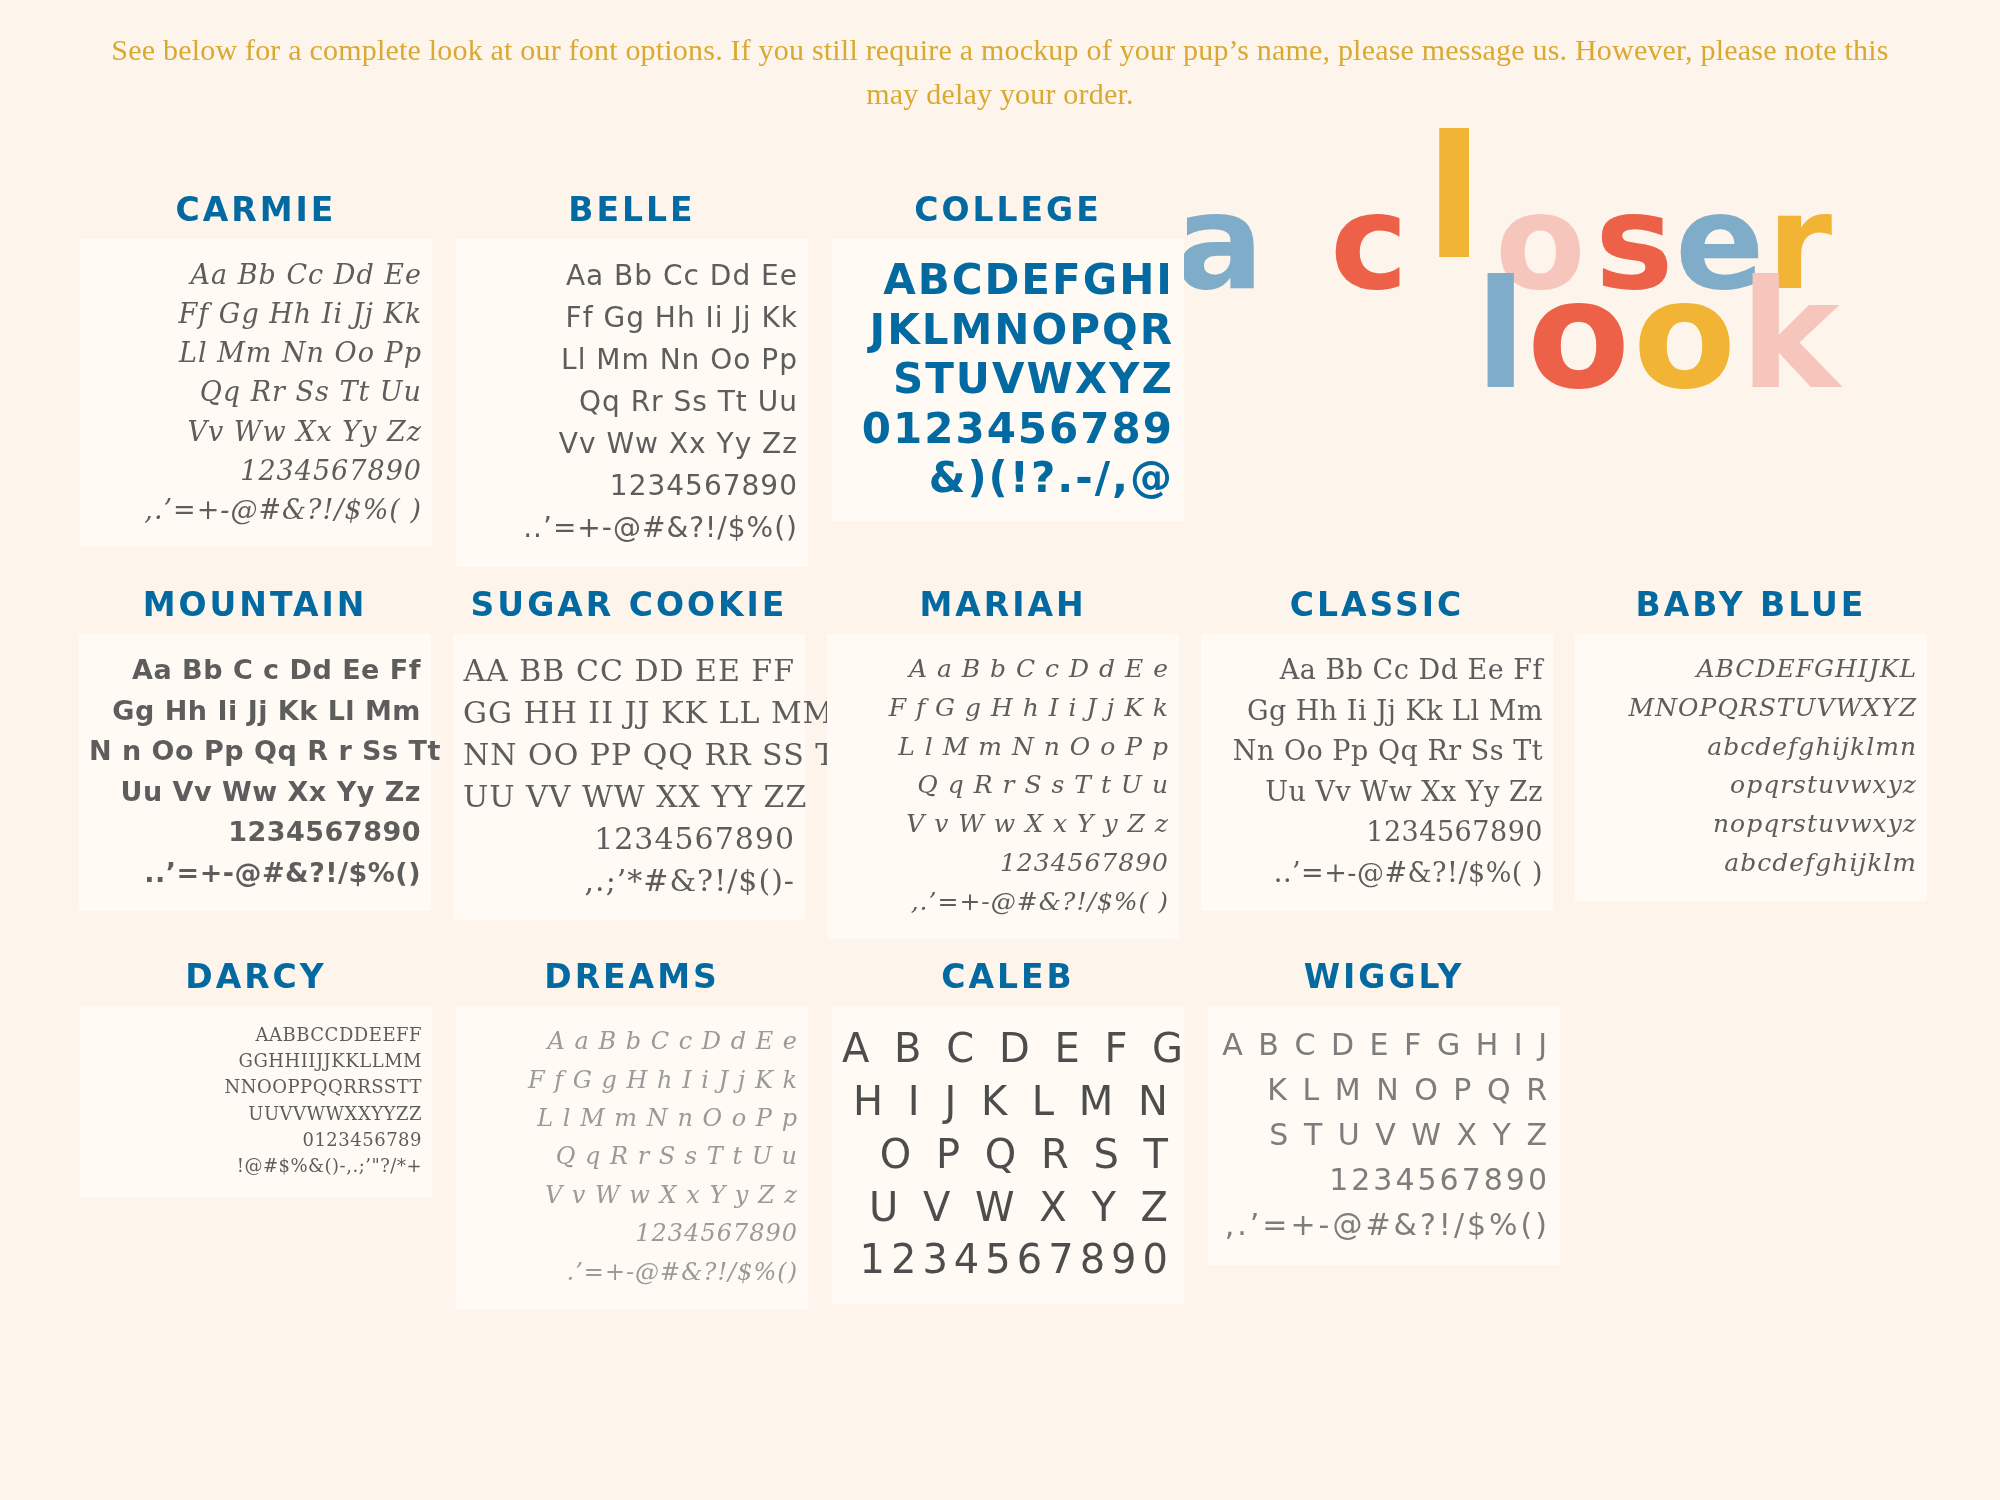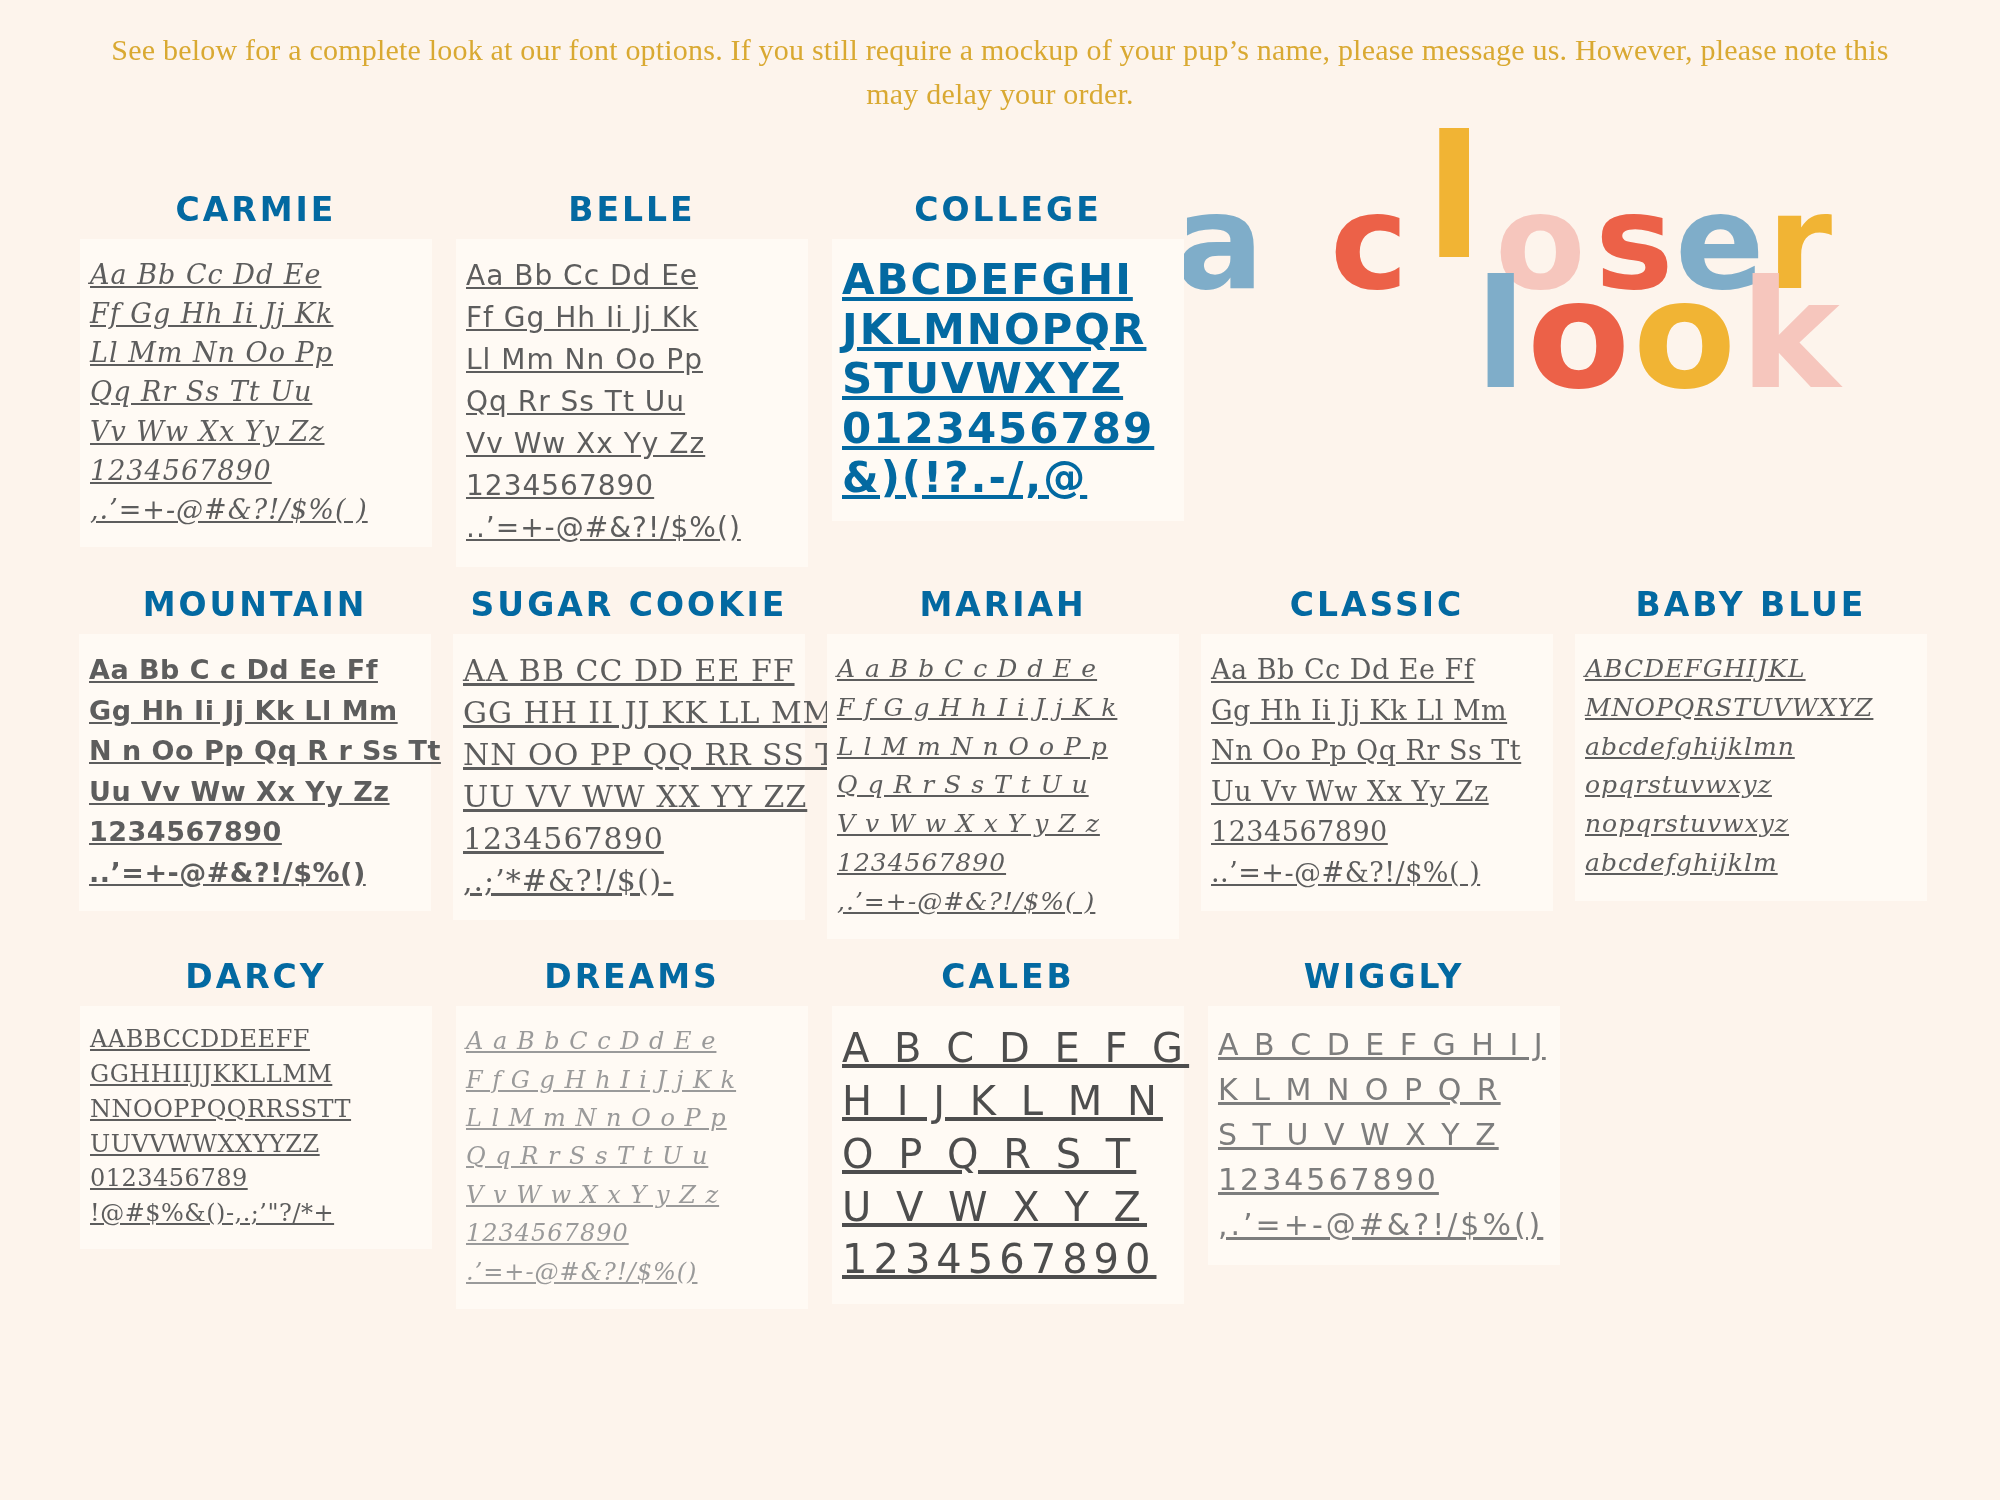--- a/index.html
+++ b/index.html
@@ -82,38 +82,37 @@
     letter-spacing: 3px;
     color: #0369a1;
     margin-bottom: 10px;
     text-align: center;
   }
   .swatch {
     background: #fffaf4;
     width: 352px;
     box-sizing: border-box;
     padding: 16px 10px 18px 10px;
-    text-align: left;
+    text-align: right;
     color: #5d5d5d;
-    text-decoration: underline;
   }
   .swatch .line {
     display: block;
     white-space: nowrap;
   }
 
   
   .f-script  { font-family: "DejaVu Serif", serif; font-style: italic; font-size: 27px; line-height: 1.45; letter-spacing: 1px; }
   .f-round   { font-family: "DejaVu Sans", sans-serif; font-size: 28px; line-height: 1.5; letter-spacing: 1px; }
   .f-college { font-family: "DejaVu Sans", sans-serif; font-weight: bold; font-size: 42px; line-height: 1.18; letter-spacing: 2px; color: #0369a1; }
   .f-bounce  { font-family: "DejaVu Sans", sans-serif; font-weight: bold; font-size: 27px; line-height: 1.5; letter-spacing: 0.5px; }
   .f-serif-caps { font-family: "DejaVu Serif", serif; font-size: 30px; line-height: 1.4; letter-spacing: 1px; }
   .f-serif   { font-family: "DejaVu Serif", serif; font-size: 27px; line-height: 1.5; letter-spacing: 0.5px; }
   .f-hand    { font-family: "DejaVu Serif", serif; font-style: italic; font-size: 25px; line-height: 1.55; letter-spacing: 1px; }
-  .f-thin-serif { font-family: "DejaVu Serif", serif; font-size: 24px; line-height: 1.45; letter-spacing: 0.5px; }
+  .f-thin-serif { font-family: "DejaVu Serif", serif; font-size: 18px; line-height: 1.45; letter-spacing: 0.5px; }
   .f-light-hand { font-family: "DejaVu Serif", serif; font-style: italic; font-size: 24px; line-height: 1.6; color: #9a9a9a; letter-spacing: 1px; }
   .f-block   { font-family: "DejaVu Sans", sans-serif; font-size: 40px; line-height: 1.32; letter-spacing: 6px; color: #4d4d4d; }
   .f-wiggly  { font-family: "DejaVu Sans", sans-serif; font-size: 30px; line-height: 1.5; letter-spacing: 3px; color: #7d7d7d; }
 </style>
 </head>
 <body>
 
 <div class="notice">
   <span>See below for a complete look at our font options. If you still require a mockup of your pup’s name, please message us. However, please note this may delay your order.</span>
 </div>

